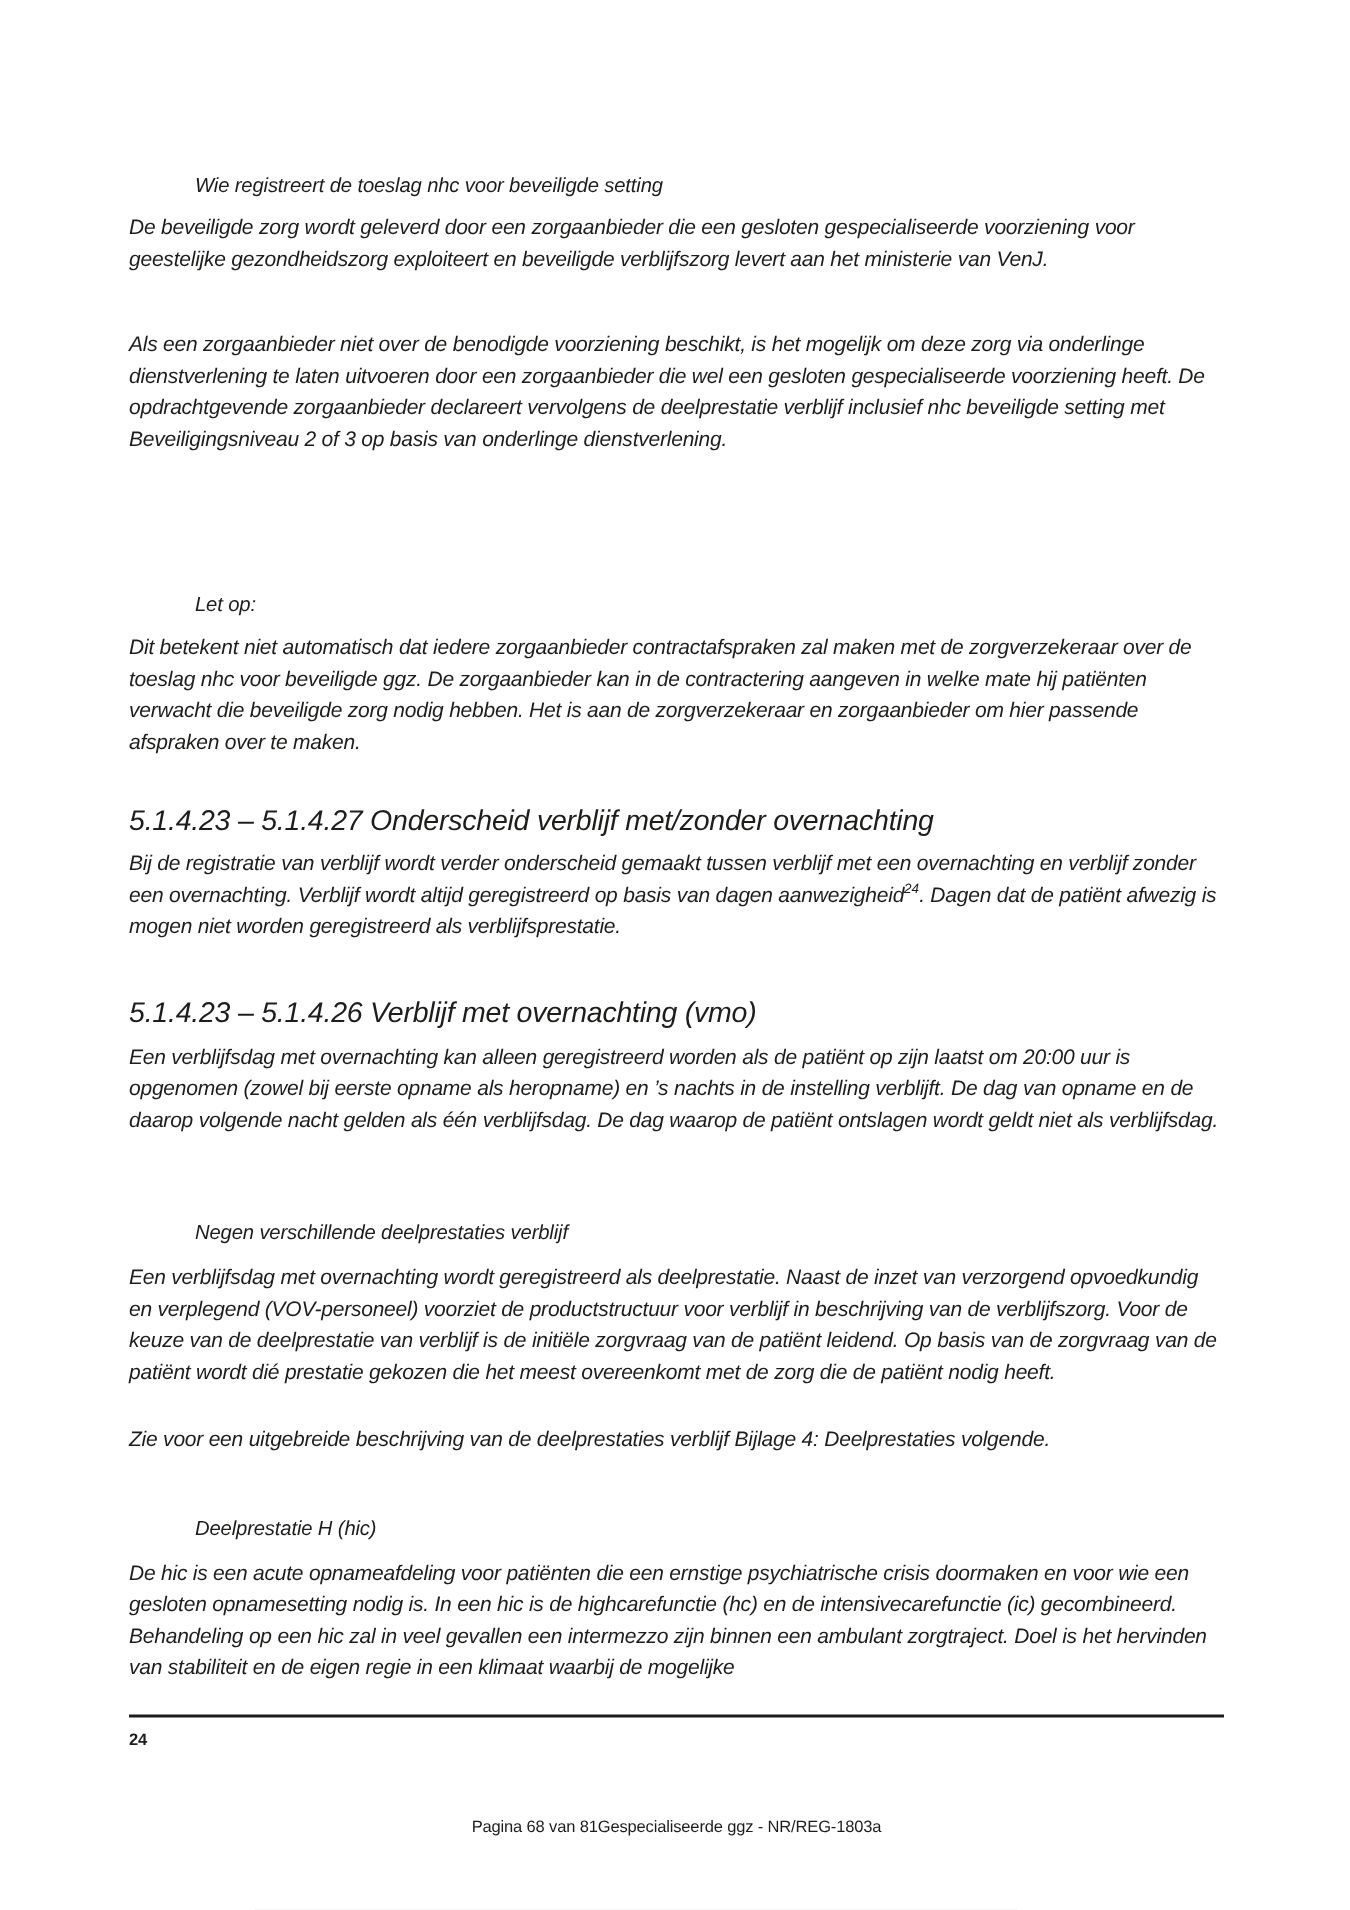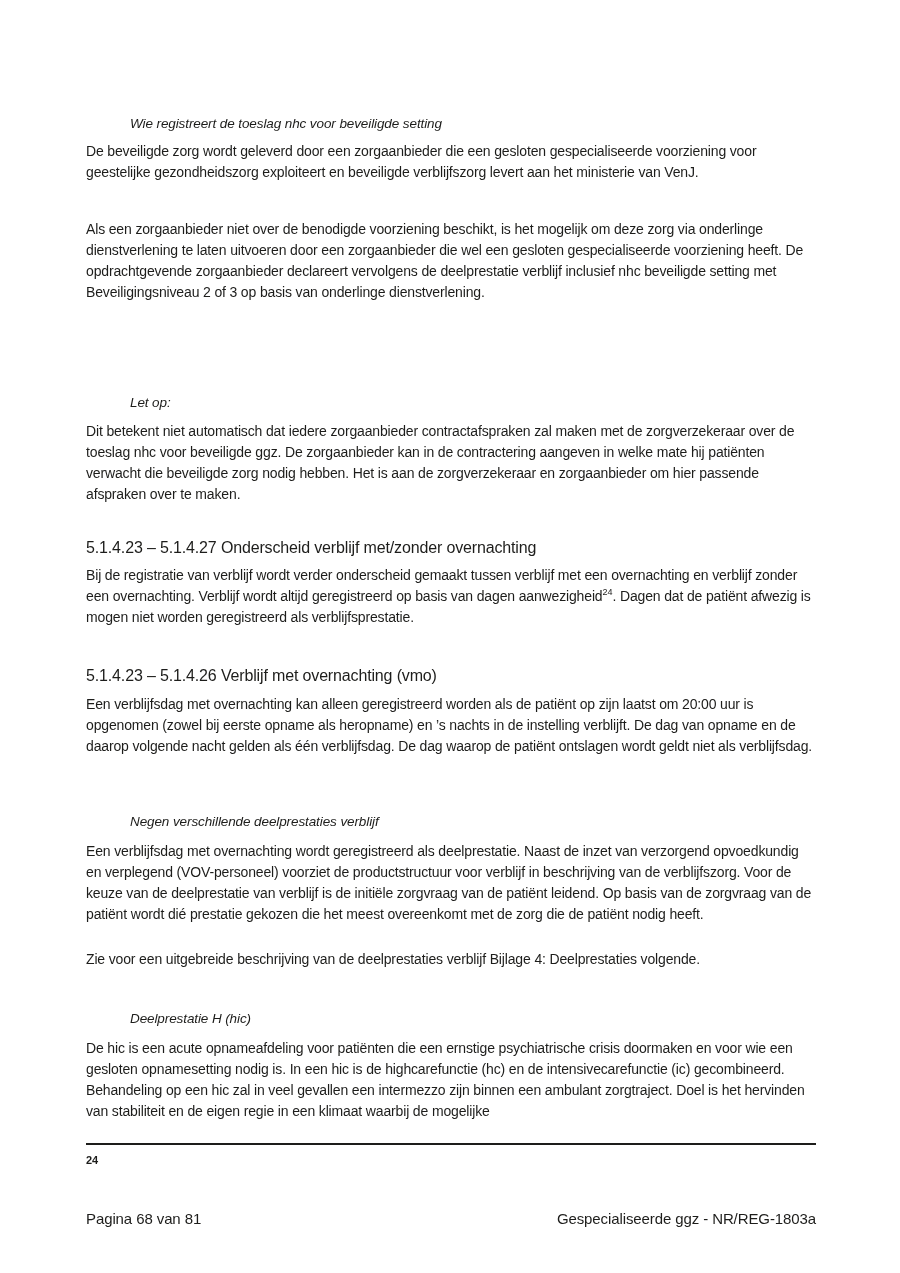--- a/index.html
+++ b/index.html
@@ -15,35 +15,36 @@
     margin:0 auto;
     font-family:"Liberation Sans", sans-serif;
     color:var(--text);
     overflow:hidden;
   }
   .block{
     position:absolute;
     left:86px;
     width:730px;
     margin:0;
+    font-style:italic;
   }
   .body-text{
     font-size:14px;
     line-height:21px;
     letter-spacing:-0.15px;
   }
   .h-italic{
     font-size:13.5px;
     font-style:italic;
     line-height:18px;
     letter-spacing:-0.1px;
     margin-left:44px;
   }
   .h-section{
-    font-size:16px;
+    font-size:19px;
     line-height:20px;
     letter-spacing:-0.15px;
   }
   sup.fn-ref{
     font-size:9px;
     line-height:0;
     vertical-align:super;
     letter-spacing:0;
   }
   .fn-rule{
@@ -64,22 +65,22 @@
     letter-spacing:-0.1px;
   }
   .footnote .fn-num{
     flex:0 0 30px;
   }
   .footer{
     position:absolute;
     left:86px;
     width:730px;
     display:flex;
-    justify-content:space-between;
-    font-size:15px;
+    justify-content:center;
+    font-size:11px;
     line-height:17px;
     letter-spacing:-0.1px;
   }
 </style>
 </head>
 <body>
 
 <div class="page">
 
   <p class="block h-italic" style="top:115px">Wie registreert de toeslag nhc voor beveiligde setting</p>

